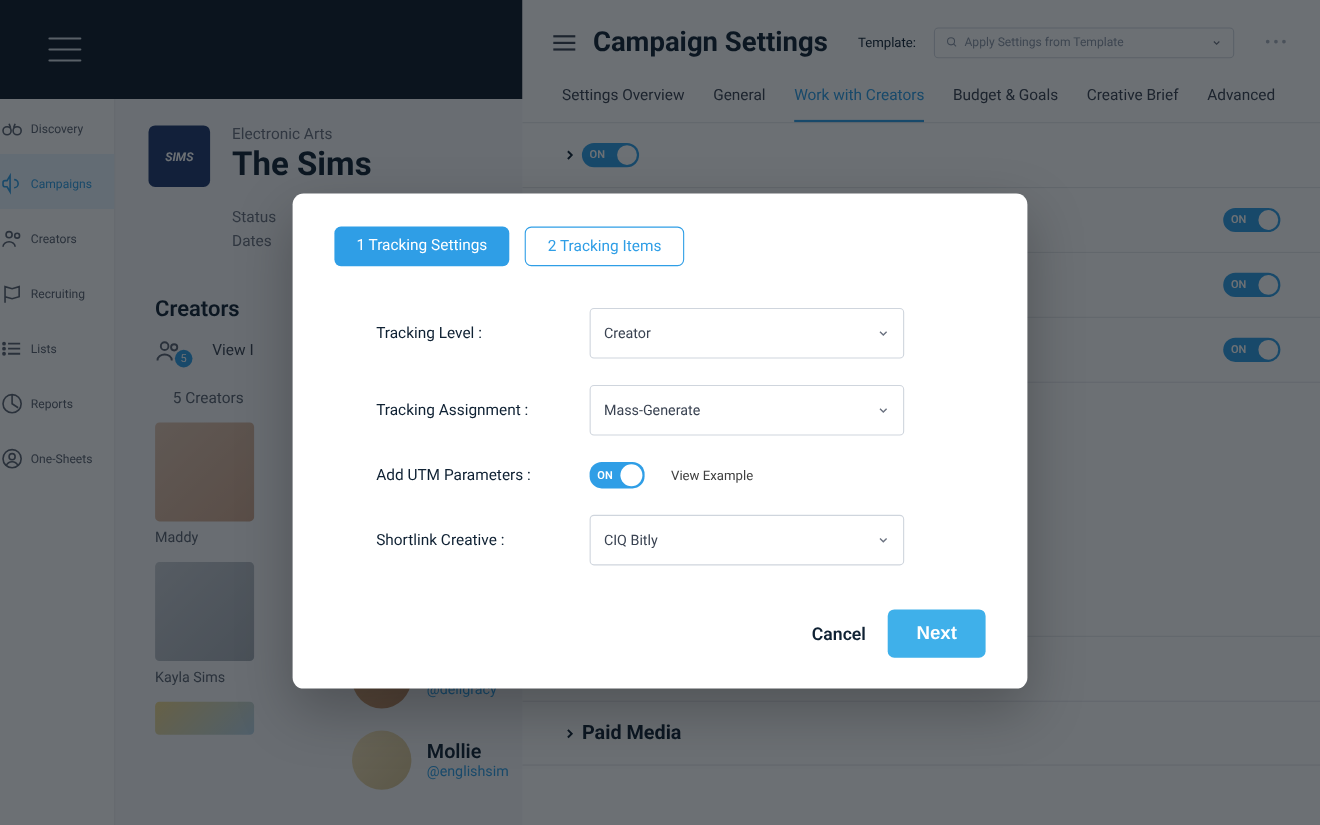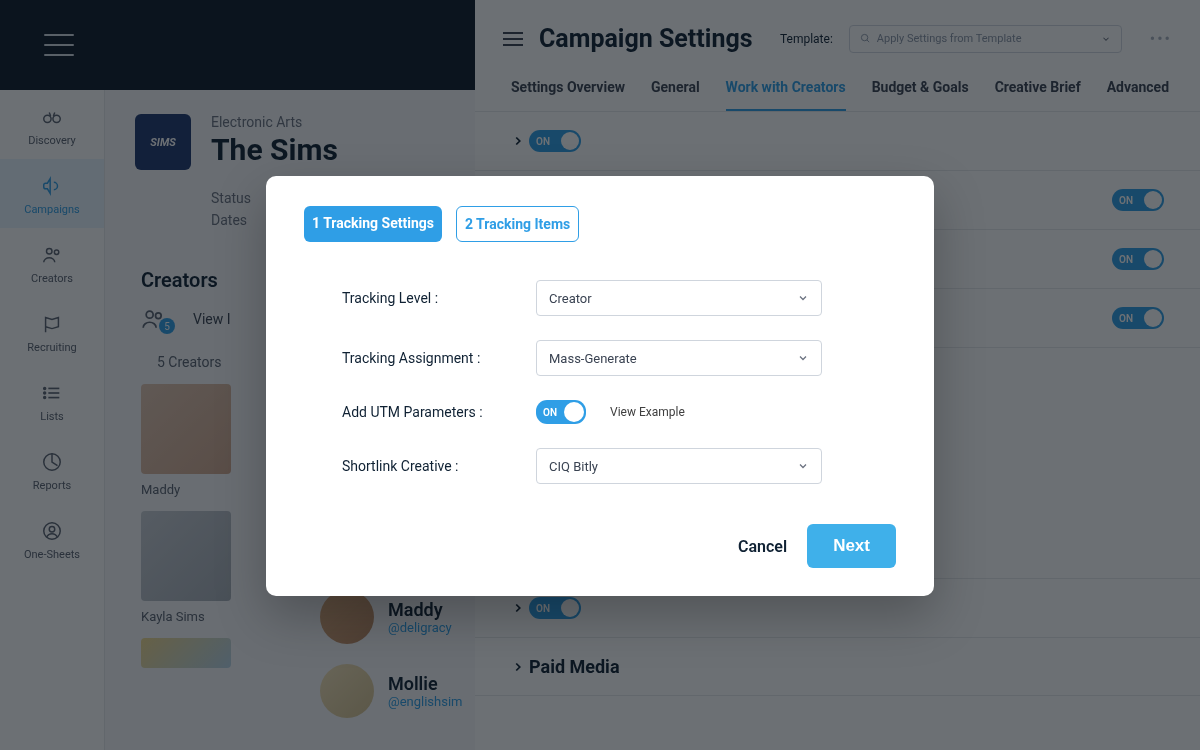--- a/index.html
+++ b/index.html
@@ -5,21 +5,21 @@
 * { box-sizing: border-box; margin: 0; padding: 0; }
 body { font-family: -apple-system, BlinkMacSystemFont, "Segoe UI", Roboto, sans-serif; width: 1200px; height: 750px; overflow: hidden; position: relative; background: #fff; }
 
 
 .topbar { position: absolute; top: 0; left: 0; width: 475px; height: 90px; background: #0d1b2a; display: flex; align-items: center; padding-left: 44px; }
 .hamburger-top { width: 30px; height: 22px; display: flex; flex-direction: column; justify-content: space-between; cursor: pointer; }
 .hamburger-top span { display: block; height: 2px; background: #d0d6df; border-radius: 1px; }
 
 
 .sidebar { position: absolute; top: 90px; left: 0; width: 105px; height: 660px; background: #fff; border-right: 1px solid #e6e8ec; }
-.side-item { display: flex; flex-direction: column; align-items: center; padding: 16px 10px 12px; cursor: pointer; color: #5a6270; font-size: 11px; gap: 6px; }
+.side-item { display: flex; flex-direction: row; align-items: center; padding: 16px 0 12px; cursor: pointer; color: #5a6270; font-size: 11px; gap: 6px; }
 .side-item.active { background: #e9f5fe; color: #2f9ee6; }
 .side-icon { width: 22px; height: 22px; display: flex; align-items: center; justify-content: center; }
 
 
 .main-left { position: absolute; top: 90px; left: 105px; width: 370px; height: 660px; background: #f7f8fa; padding: 24px 0 0 30px; }
 .brand-row { display: flex; gap: 20px; align-items: flex-start; margin-bottom: 20px; }
 .brand-logo { width: 56px; height: 56px; background: #1f386e; border-radius: 6px; display: flex; align-items: center; justify-content: center; color: #fff; font-size: 11px; font-weight: 700; font-style: italic; }
 .brand-info .company { color: #6b7280; font-size: 14px; margin-bottom: 2px; }
 .brand-info .title { color: #0f2133; font-size: 30px; font-weight: 700; }
 .status-row { margin-left: 76px; color: #6b7280; font-size: 14px; margin-bottom: 6px; }
@@ -46,42 +46,42 @@
 .settings { position: absolute; top: 0; left: 475px; width: 725px; height: 750px; background: #fff; }
 .settings-header { display: flex; align-items: center; padding: 24px 28px 14px 28px; gap: 16px; }
 .small-hamb { width: 20px; height: 14px; display: flex; flex-direction: column; justify-content: space-between; cursor: pointer; }
 .small-hamb span { display: block; height: 2px; background: #3a4352; }
 .settings-title { font-size: 25px; font-weight: 700; color: #0f2133; flex: 1; }
 .template-label { font-size: 12px; font-weight: 400; color: #0f2133; }
 .template-select { width: 273px; height: 28px; border: 1px solid #d3d8e0; border-radius: 4px; display: flex; align-items: center; padding: 0 10px; font-size: 11px; color: #8a95a6; gap: 6px; cursor: pointer; }
 .more-dots { color: #aab2bf; font-size: 16px; letter-spacing: 2px; cursor: pointer; margin-left: 12px; }
 
 .tabs-row { display: flex; gap: 26px; padding: 12px 36px 0; border-bottom: 1px solid #e6e8ec; font-size: 14px; }
-.tab { padding-bottom: 14px; color: #3a4352; font-weight: 700; cursor: pointer; white-space: nowrap; }
+.tab { padding-bottom: 14px; color: #3a4352; font-weight: 400; cursor: pointer; white-space: nowrap; }
 .tab.active { color: #2f9ee6; border-bottom: 2px solid #2f9ee6; }
 
 .accordion { border-bottom: 1px solid #e6e8ec; padding: 18px 36px; display: flex; align-items: center; }
 .chev { width: 18px; color: #0f2133; cursor: pointer; }
 .acc-title { font-size: 18px; font-weight: 700; color: #0f2133; flex: 1; }
 .toggle-on { width: 52px; height: 22px; background: #2f9ee6; border-radius: 11px; position: relative; cursor: pointer; display: flex; align-items: center; }
 .toggle-on .tog-text { color: #fff; font-size: 10px; font-weight: 600; margin-left: 7px; }
 .toggle-on .knob { position: absolute; right: 2px; width: 18px; height: 18px; border-radius: 50%; background: #fff; }
 
 
 .overlay { position: absolute; inset: 0; background: rgba(10,16,24,0.6); }
 
 
 .modal { position: absolute; top: 176px; left: 266px; width: 668px; background: #fff; border-radius: 10px; box-shadow: 0 20px 50px rgba(0,0,0,0.25); padding: 30px 38px 28px; }
 .modal-tabs { display: flex; gap: 14px; margin-bottom: 38px; }
-.pill { padding: 9px 8px; border-radius: 6px; font-size: 14px; font-weight: 700; cursor: pointer; }
+.pill { padding: 9px 20px; border-radius: 6px; font-size: 14px; font-weight: 400; cursor: pointer; }
 .pill.active { background: #2f9ee6; color: #fff; }
 .pill.inactive { background: #fff; border: 1px solid #2f9ee6; color: #2f9ee6; }
 .field-row { display: flex; align-items: center; margin-bottom: 24px; }
 .field-label { width: 232px; font-size: 14px; color: #0f2133; padding-left: 38px; }
-.field-control { width: 286px; height: 36px; border: 1px solid #cfd5dd; border-radius: 4px; display: flex; align-items: center; padding: 0 12px; font-size: 13px; color: #3a4352; justify-content: space-between; cursor: pointer; }
+.field-control { width: 286px; height: 46px; border: 1px solid #cfd5dd; border-radius: 4px; display: flex; align-items: center; padding: 0 12px; font-size: 13px; color: #3a4352; justify-content: space-between; cursor: pointer; }
 .caret { color: #6b7280; }
 .utm-row .field-control-area { display: flex; align-items: center; gap: 24px; }
 .utm-link { color: #404040; font-size: 12px; cursor: pointer; }
 .modal-actions { display: flex; justify-content: flex-end; gap: 20px; align-items: center; margin-top: 40px; }
 .btn-cancel { font-size: 16px; font-weight: 600; color: #0f2133; cursor: pointer; }
 .btn-next { background: #3fb0ea; color: #fff; font-size: 17px; font-weight: 600; padding: 12px 26px; border-radius: 6px; cursor: pointer; border: none; }
 
 svg { display: block; }
 </style>
 </head>

